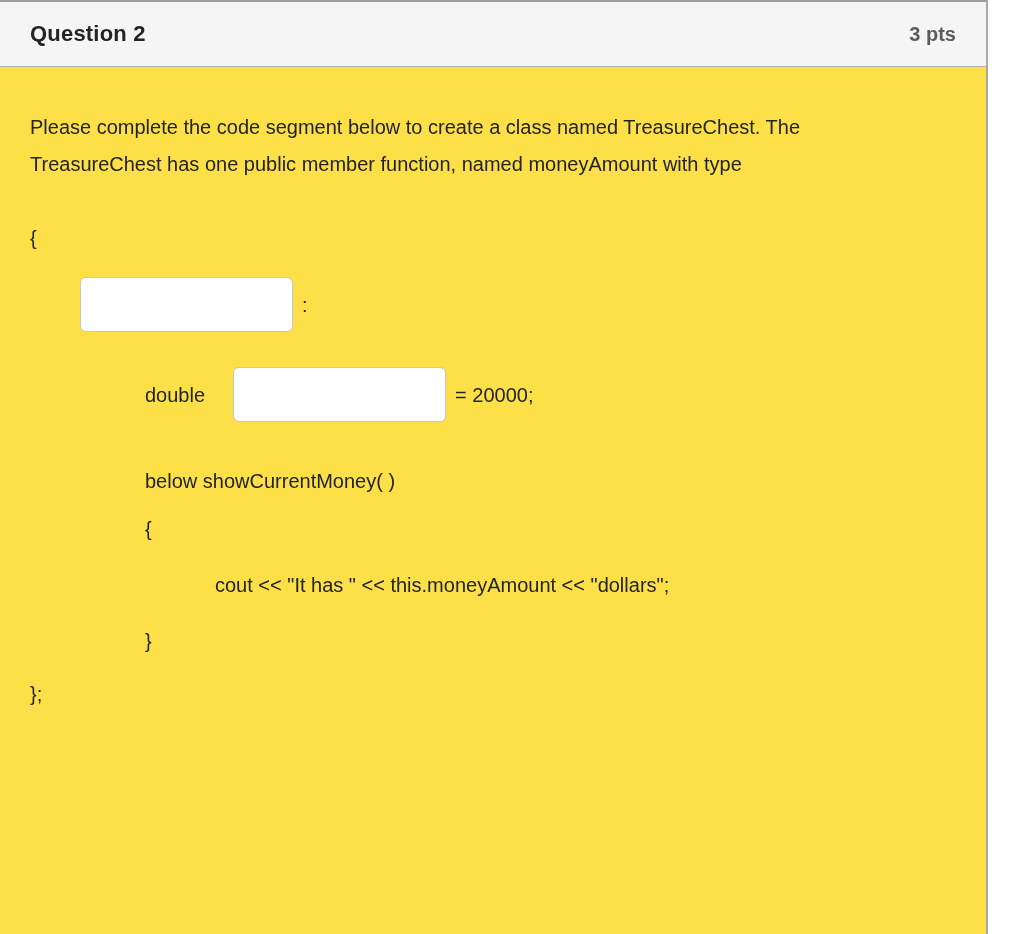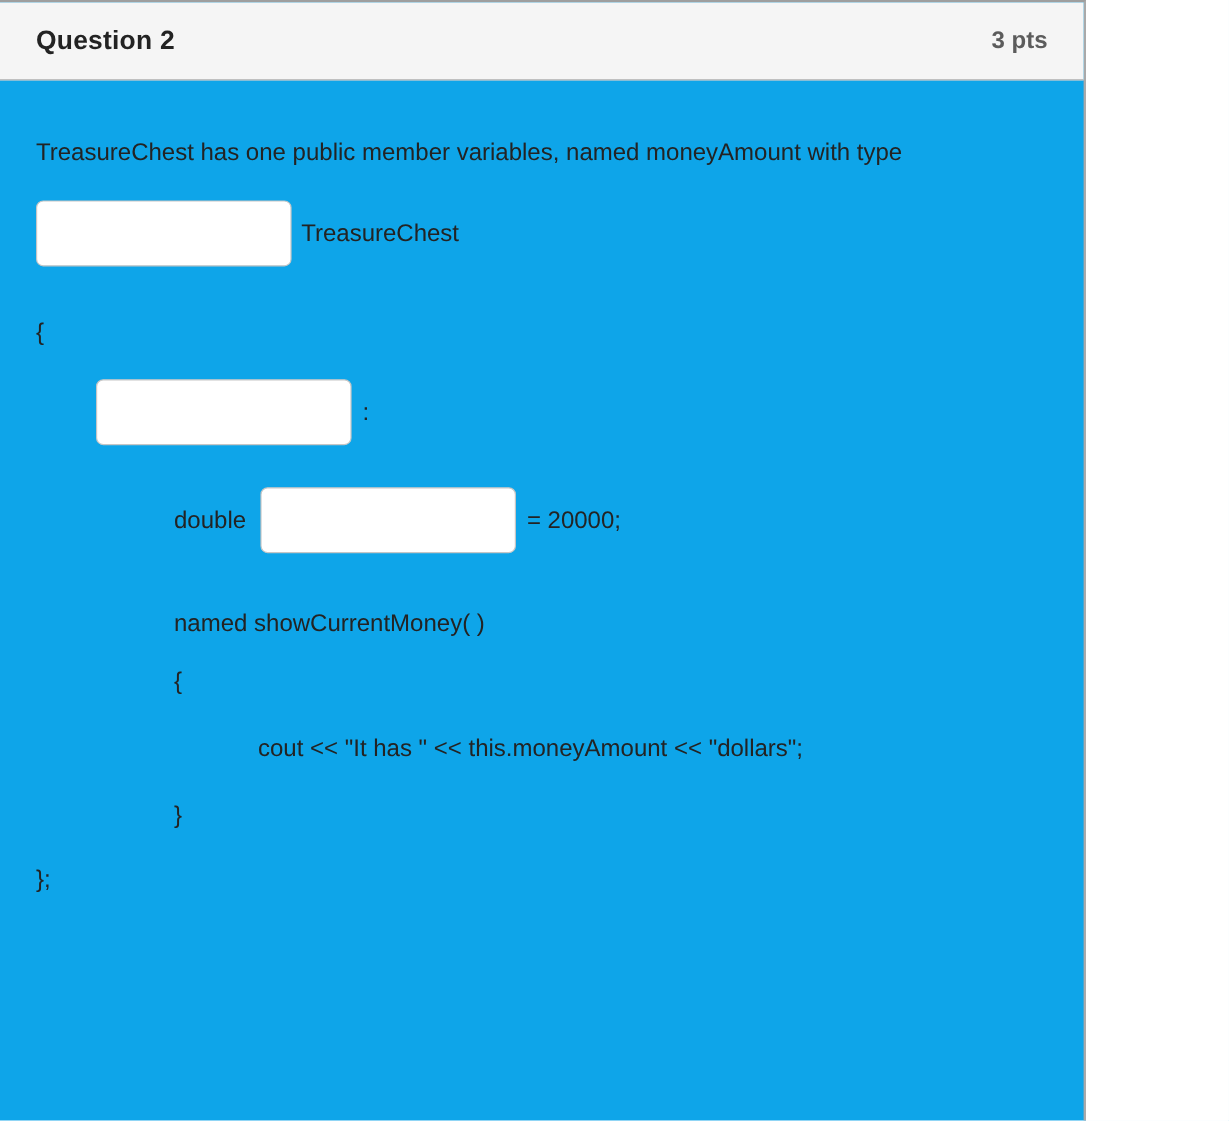--- a/index.html
+++ b/index.html
@@ -3,24 +3,24 @@
 <meta charset="utf-8">
 <style>
   * { margin: 0; padding: 0; box-sizing: border-box; }
   html, body { background: #ffffff; }
   body {
     font-family: "Liberation Sans", "DejaVu Sans", sans-serif;
     color: #262626;
   }
   .page { width: 1024px; height: 934px; background: #ffffff; overflow: hidden; }
   .question-card {
-    width: 905px; height: 934px;
+    width: 988px; height: 934px;
     border-top: 2px solid #9e9e9e;
     border-right: 2px solid #a9a9a9;
-    background: #0ea5e9;
+    background: #fde047;
   }
   .question-header {
     height: 65px;
     background: #f5f5f5;
     border-bottom: 1px solid #b4b4b4;
     display: flex; align-items: center; justify-content: space-between;
     padding: 0 30px;
   }
   .question-title { font-size: 22px; font-weight: bold; color: #232323; letter-spacing: 0.2px; }
   .question-points { font-size: 20px; color: #5c5c5c; font-weight: bold; }
@@ -37,21 +37,21 @@
     font-size: 20px;
     padding: 0 10px;
     outline: none;
   }
   .code-text { font-size: 20px; line-height: 28px; white-space: pre; }
   .code-line { font-size: 20px; line-height: 28px; white-space: pre; }
   .row-class   { margin-top: 21px; gap: 8px; }
   .brace-class { margin-top: 41px; }
   .row-access  { margin-top: 25px; margin-left: 50px; gap: 9px; }
   .row-member  { margin-top: 35px; margin-left: 115px; }
-  .row-member .kw { margin-right: 12px; }
+  .row-member .kw { margin-right: 28px; }
   .row-member .assign { margin-left: 9px; text-align: center; }
   .line-fn          { margin-top: 45px; margin-left: 115px; }
   .brace-fn         { margin-top: 20px; margin-left: 115px; }
   .line-cout        { margin-top: 28px; margin-left: 185px; }
   .brace-fn-close   { margin-top: 28px; margin-left: 115px; }
   .line-class-close { margin-top: 25px; }
 </style>
 </head>
 <body>
 
@@ -59,44 +59,41 @@
   <div class="question-card">
 
     <div class="question-header">
       <span class="question-title">Question 2</span>
       <span class="question-points">3 pts</span>
     </div>
 
     <div class="question-body">
 
       <div class="prompt">
-        <div>TreasureChest has one public member variables, named moneyAmount with type</div>
+        <div>Please complete the code segment below to create a class named TreasureChest. The</div>
+        <div>TreasureChest has one public member function, named moneyAmount with type</div>
       </div>
 
       <div class="code-area">
 
-        <div class="row row-class">
-          <input type="text" class="blank-input" value="" style="">
-          <span class="code-text">TreasureChest</span>
-        </div>
 
         <div class="code-line brace-class">{</div>
 
         <div class="row row-access">
           <input type="text" class="blank-input" value="" style="">
           <span class="code-text">:</span>
         </div>
 
         <div class="row row-member">
           <span class="code-text kw">double</span>
           <input type="text" class="blank-input" value="" style="">
           <span class="code-text assign">= 20000;</span>
         </div>
 
-        <div class="code-line line-fn">named showCurrentMoney( )</div>
+        <div class="code-line line-fn">below showCurrentMoney( )</div>
 
         <div class="code-line brace-fn">{</div>
 
         <div class="code-line line-cout">cout &lt;&lt; "It has " &lt;&lt; this.moneyAmount &lt;&lt; "dollars";</div>
 
         <div class="code-line brace-fn-close">}</div>
 
         <div class="code-line line-class-close">};</div>
 
       </div>

